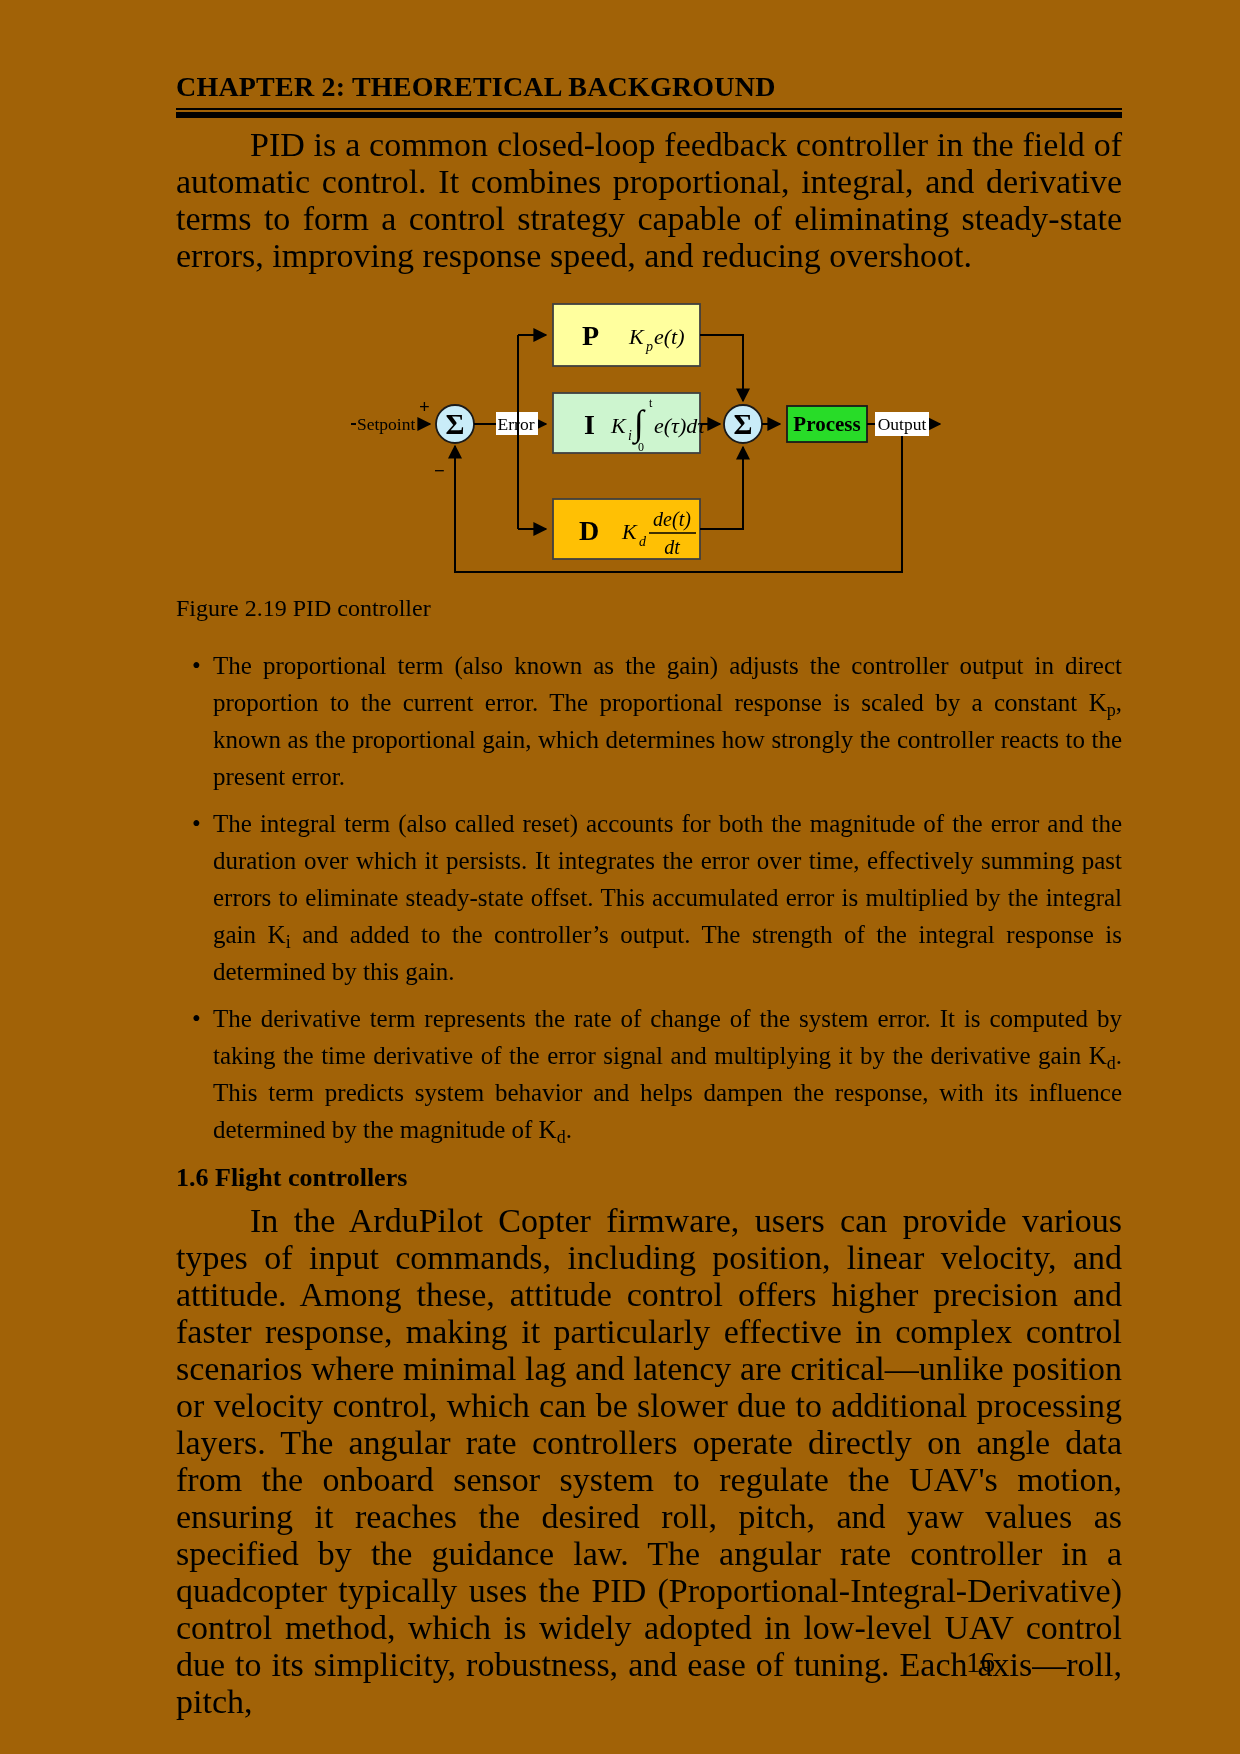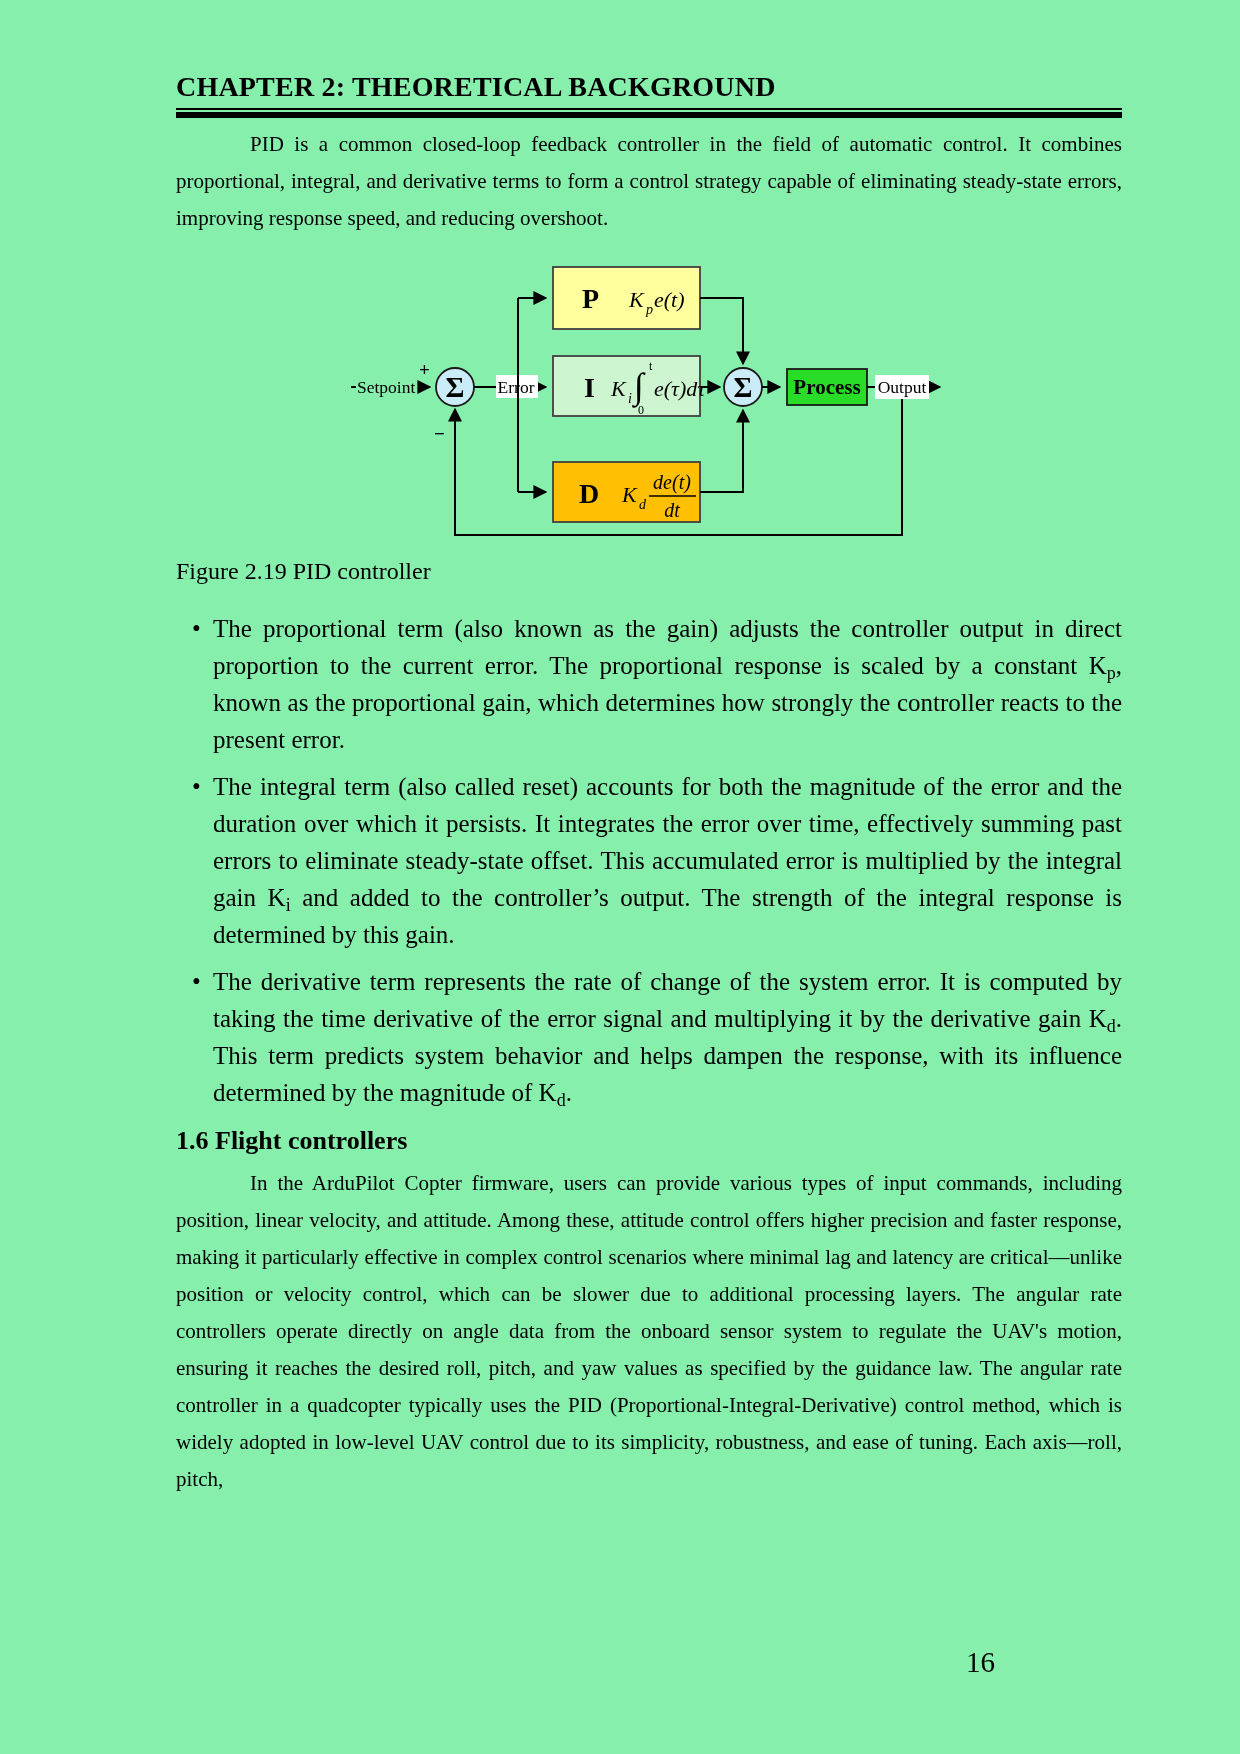--- a/index.html
+++ b/index.html
@@ -1,19 +1,19 @@
 <!DOCTYPE html>
 <html><head>
 <meta charset="utf-8">
 <style>
   html,body{margin:0;padding:0;background:#e8e8e8;}
   .page{
     position:relative;
     width:1240px;height:1754px;
-    background:#86efac;
+    background:#a16207;
     overflow:hidden;
     font-family:"Liberation Serif","DejaVu Serif",serif;
     color:#000;
   }
   .content{
     margin-left:176px;
     width:946px;
   }
   .doc-title{
     margin:70px 0 0 0;
@@ -26,21 +26,21 @@
   .rule .gap{height:2px;}
   .rule .thick{height:6px;background:#000;}
   .sec-heading{
     margin:12px 0 0 0;
     font-size:26px;line-height:32px;
     font-weight:bold;
   }
   .sec-heading.second{margin-top:14px;}
   .body-par{
     margin:8px 0 0 0;
-    font-size:21px;line-height:37px;
+    font-size:34px;line-height:37px;
     text-align:justify;
     text-indent:74px;
   }
   .figure-wrap{
     position:relative;
     margin-top:16px;
     height:300px;
   }
   .figure-wrap svg{position:absolute;left:174px;top:4px;}
   .fig-caption{

